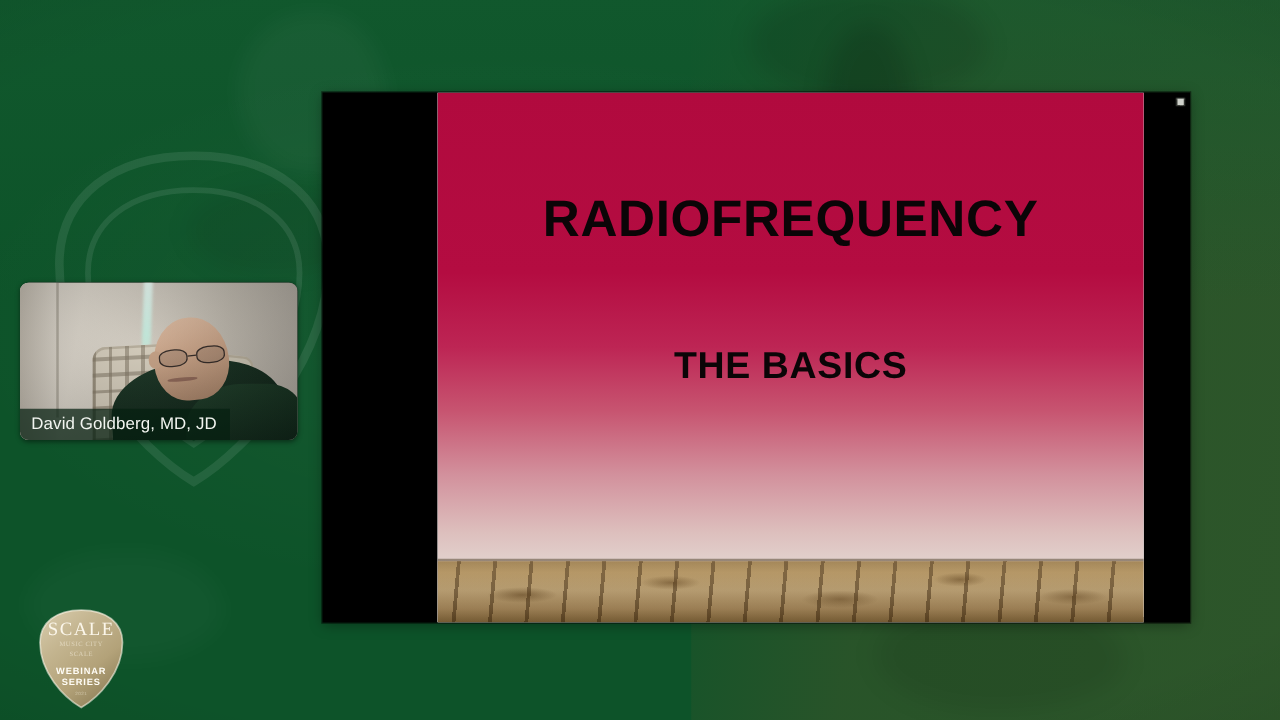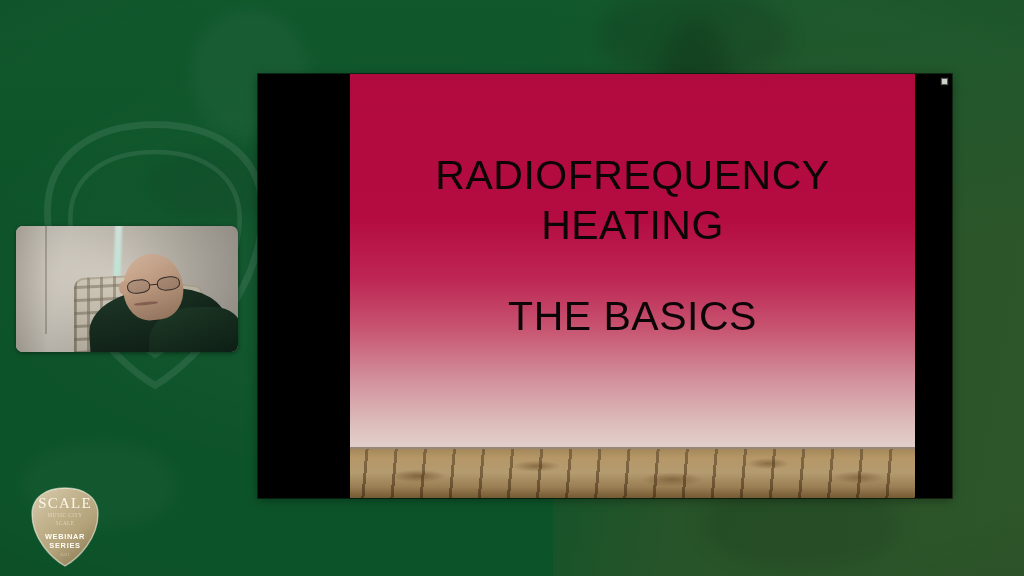--- a/index.html
+++ b/index.html
@@ -90,32 +90,32 @@
         #e5dcd6 92%,
         #e6e2dd 100%);
   }
   .slide-text {
     position:absolute; inset:0;
     display:flex; flex-direction:column;
     align-items:center;
     padding-top:76px;
     color:#0b0507;
     text-align:center;
-    font-weight:400;
+    font-weight:700;
     letter-spacing:0.5px;
   }
   .title-line {
     font-size:41px;
     line-height:50px;
     white-space:nowrap;
   }
   .subtitle-line {
-    font-size:41px;
+    font-size:30px;
     line-height:50px;
-    margin-top:41px;
+    margin-top:68px;
     white-space:nowrap;
   }
   
   .wood {
     position:absolute;
     left:0; right:0; bottom:0;
     height:49px;
     background:linear-gradient(180deg,#9a7a47 0%, #b5935c 18%, #c2a472 48%, #b18f5d 78%, #8d6e3e 100%);
     overflow:hidden;
   }
@@ -348,21 +348,20 @@
 
   <div class="bg-vignette"></div>
 
   <div id="share-frame">
 
     <div id="slide">
       <div class="slide-bg"></div>
 
       <div class="slide-text">
         <div class="title-line">RADIOFREQUENCY</div>
-        <div class="title-line">HEATING</div>
         <div class="subtitle-line">THE BASICS</div>
       </div>
 
       <div class="wood-top-line"></div>
       <div class="wood"></div>
     </div>
 
     <div class="share-dot"></div>
   </div>
 
@@ -382,20 +381,21 @@
       <div class="glasses">
         <span class="lens l"></span>
         <span class="bridge"></span>
         <span class="lens r"></span>
       </div>
       <div class="mouth"></div>
 
       <div class="cam-shade"></div>
     </div>
 
+    <div class="name-label">David Goldberg, MD, JD</div>
   </div>
 
   <div id="scale-logo">
     <svg viewBox="0 0 74 82" xmlns="http://www.w3.org/2000/svg">
       <defs>
         <linearGradient id="pickgrad" x1="0" y1="0" x2="0.7" y2="1">
           <stop offset="0%" stop-color="#d9cdae"></stop>
           <stop offset="35%" stop-color="#c4b590"></stop>
           <stop offset="70%" stop-color="#b3a279"></stop>
           <stop offset="100%" stop-color="#8f8059"></stop>

